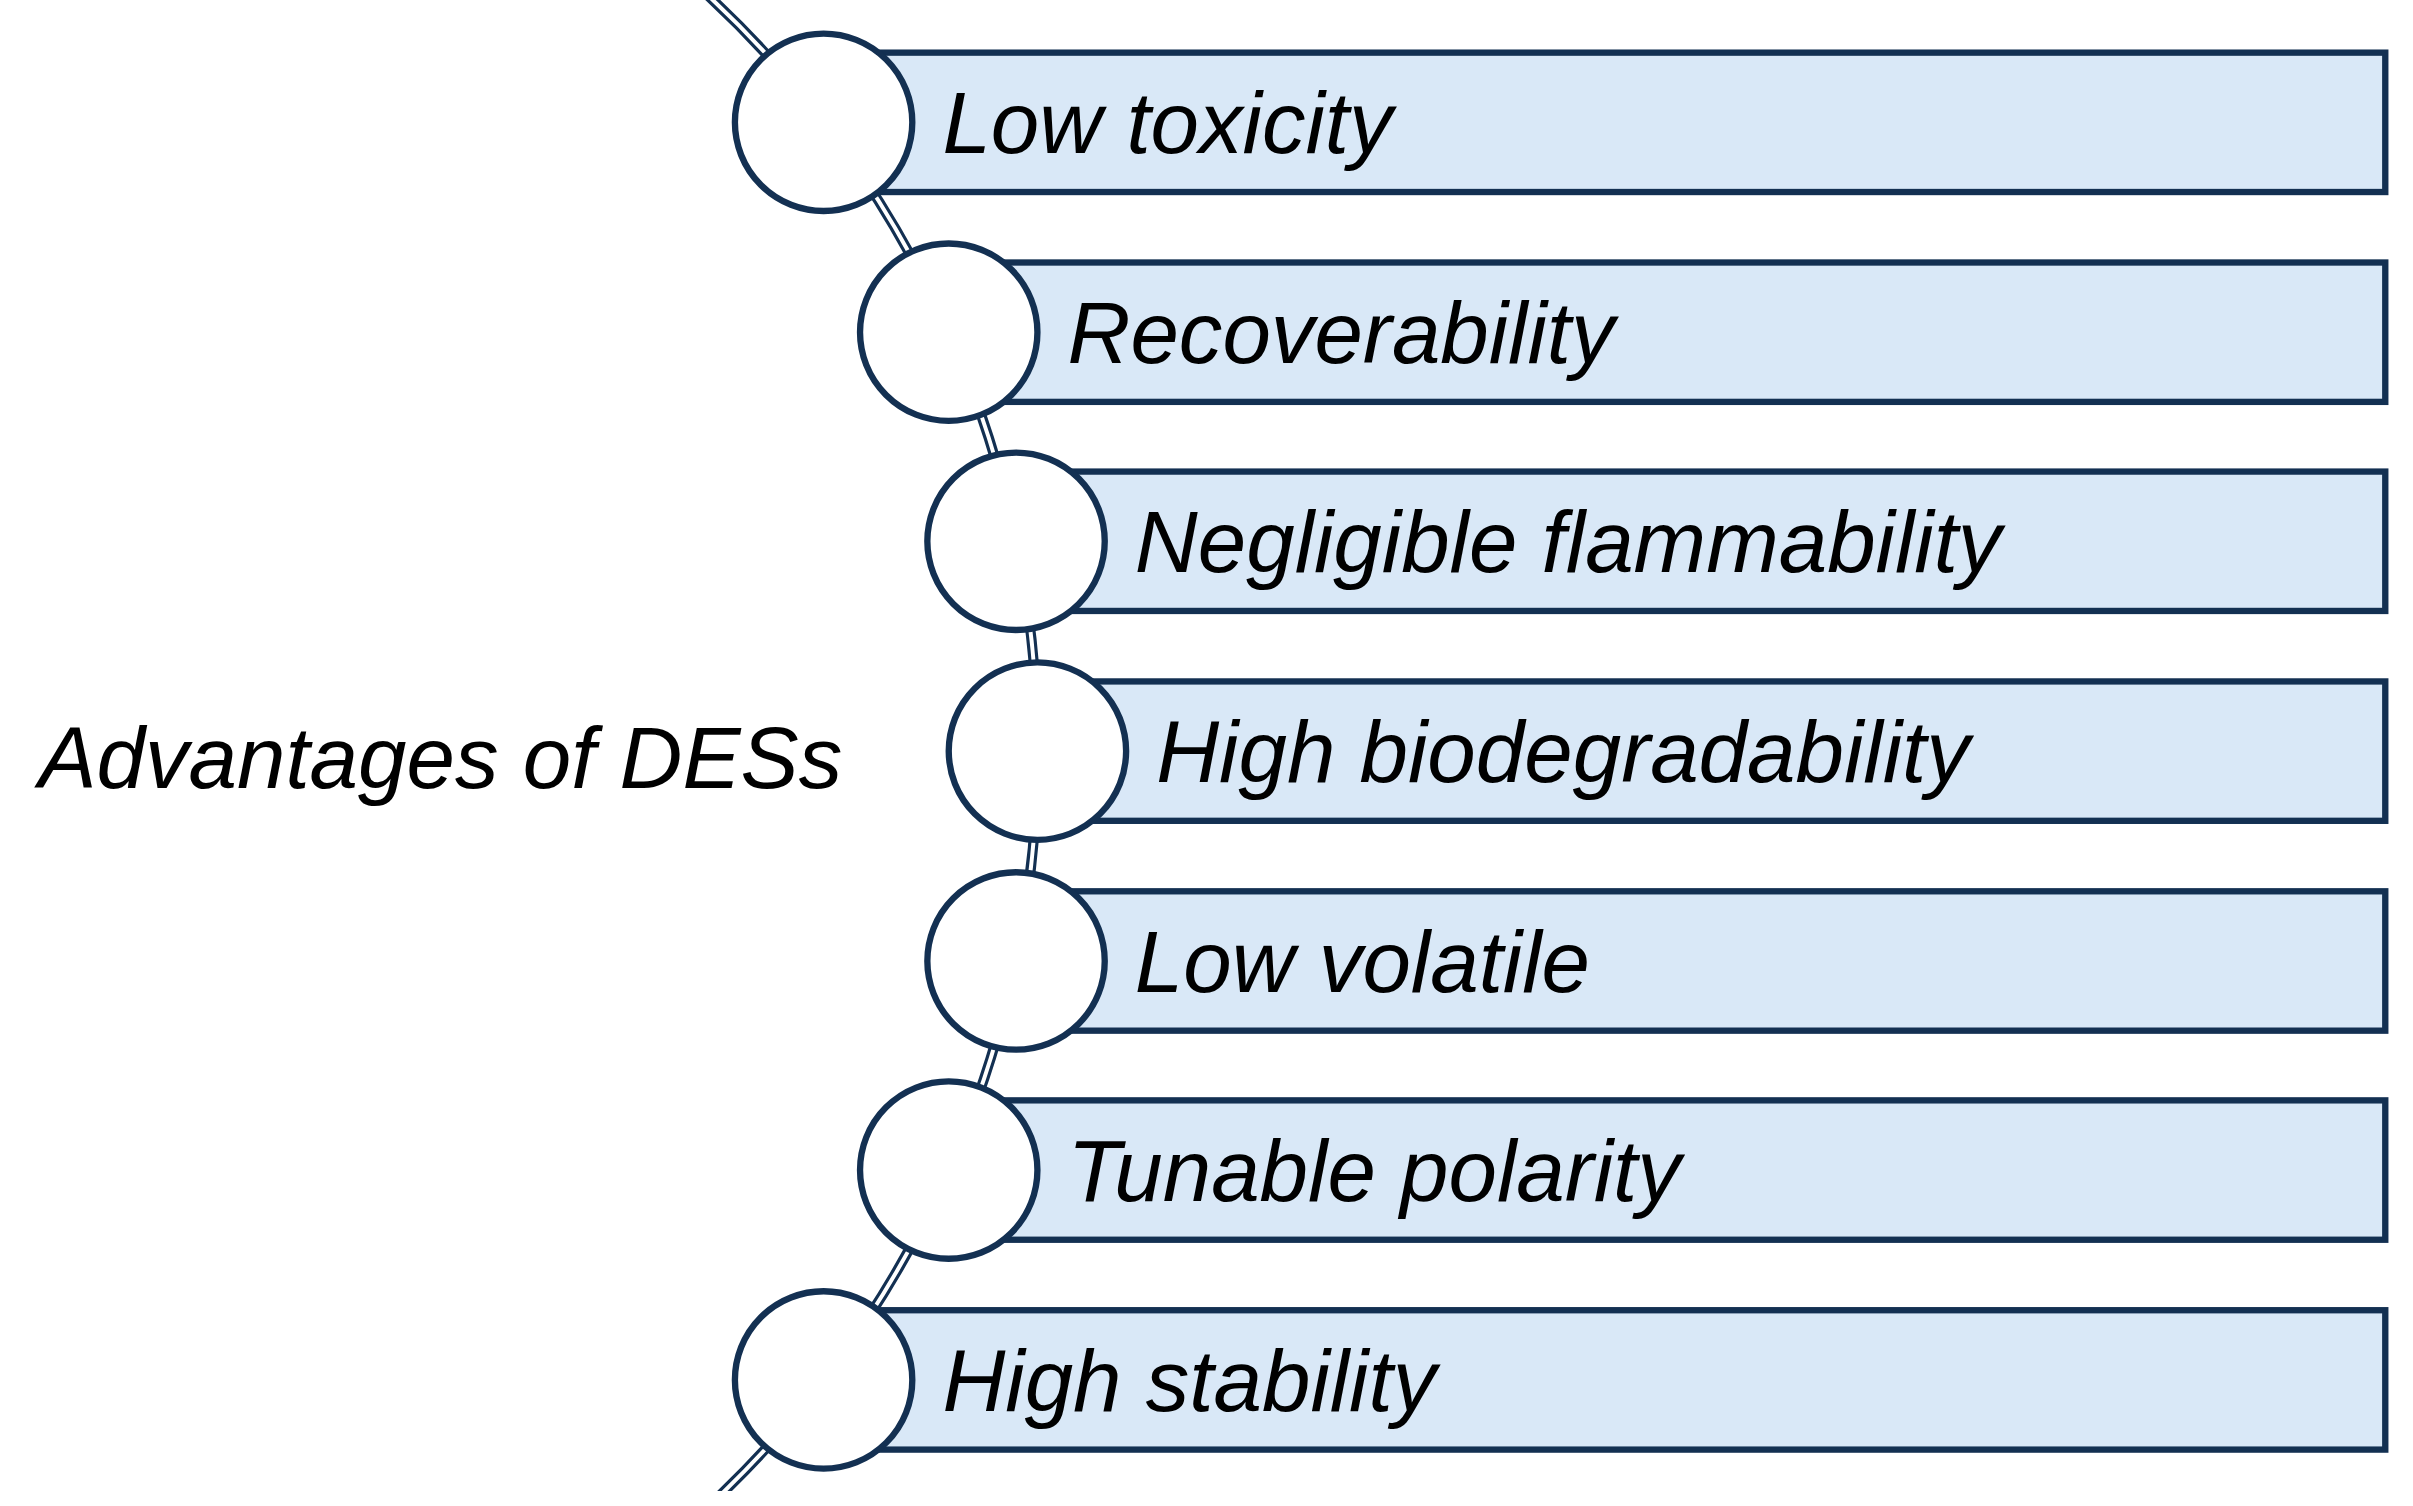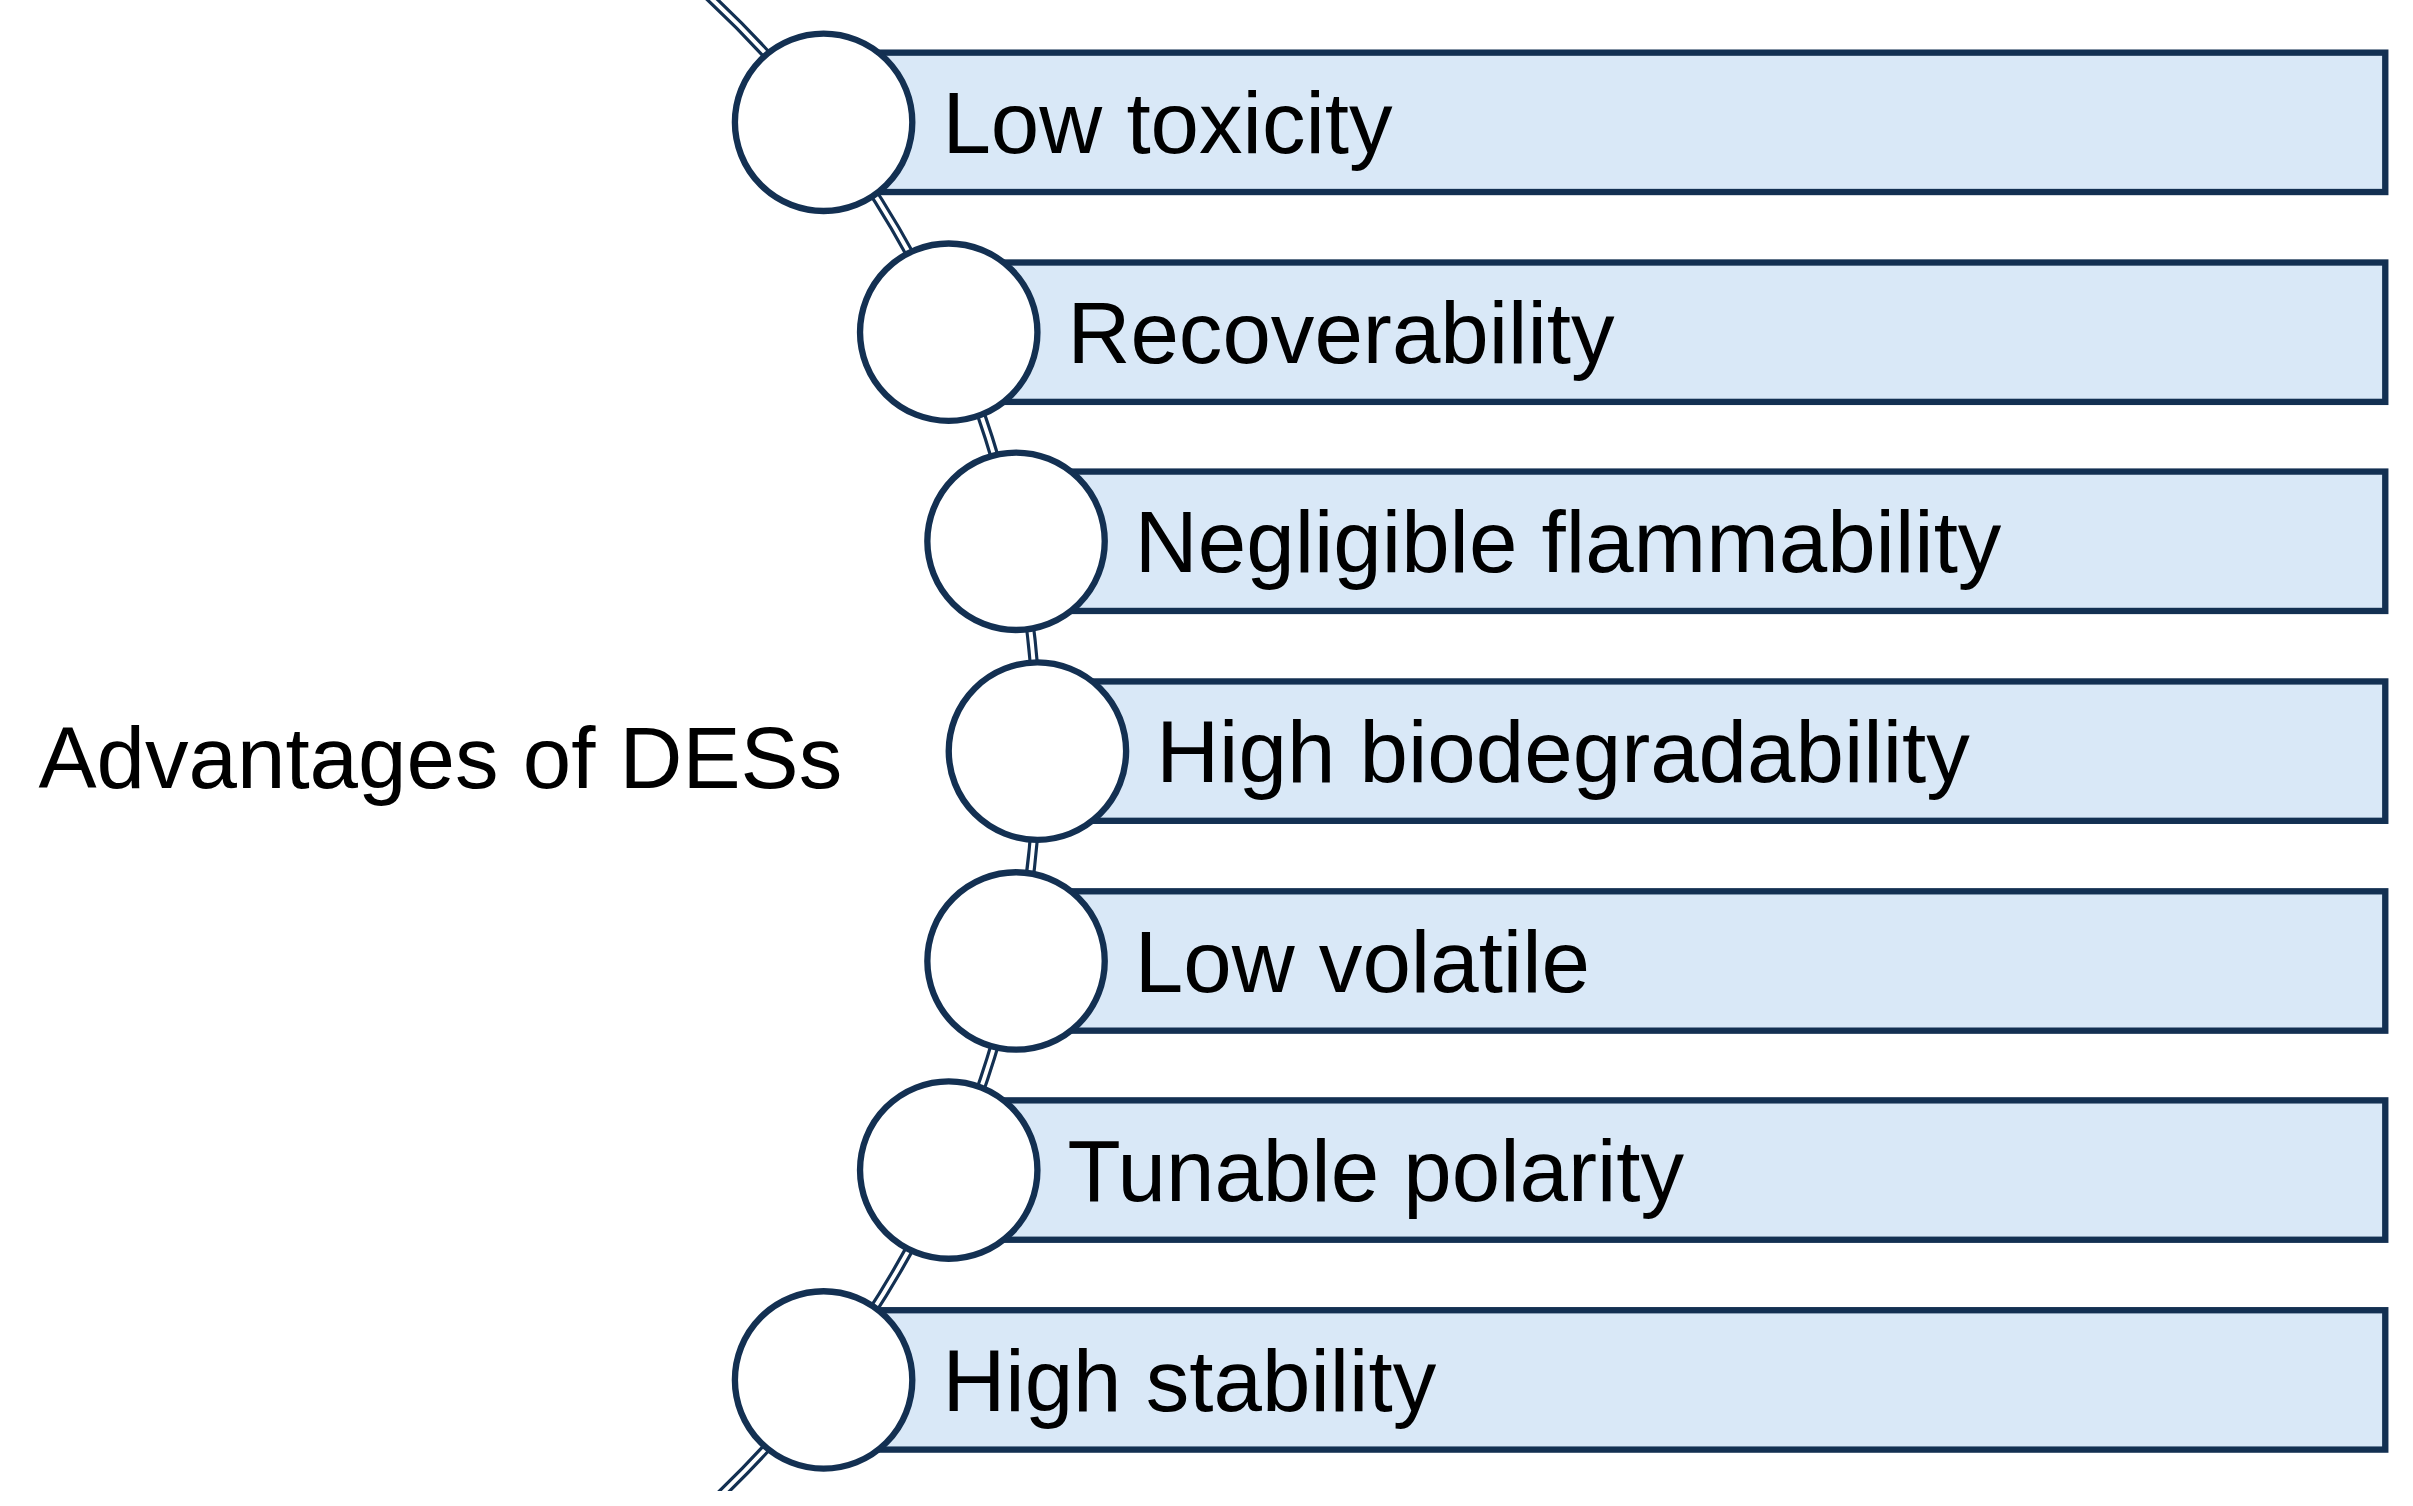--- a/index.html
+++ b/index.html
@@ -3,21 +3,21 @@
 <meta charset="utf-8">
 <style>
   :root{
     --bar-fill:#d9e8f7;
     --outline:#133052;
     --circle-fill:#ffffff;
     --text:#000000;
     --background:#ffffff;
   }
   html,body{margin:0;padding:0;background:var(--background);}
-  .stage{width:2413px;height:1491px;background:var(--background);overflow:hidden;}
+  .stage{width:2413px;height:1491px;background:var(--background);overflow:hidden;font-style:italic;}
   svg{display:block;}
   .bar{fill:var(--bar-fill);stroke:var(--outline);stroke-width:8;}
   .bullet{fill:var(--circle-fill);stroke:var(--outline);stroke-width:8;}
   .arc-outer{fill:none;stroke:var(--outline);stroke-width:13;}
   .arc-inner{fill:none;stroke:var(--circle-fill);stroke-width:5;}
   .label,.title{
     font-family:"Liberation Sans", sans-serif;
     font-size:110px;
     fill:var(--text);
   }

